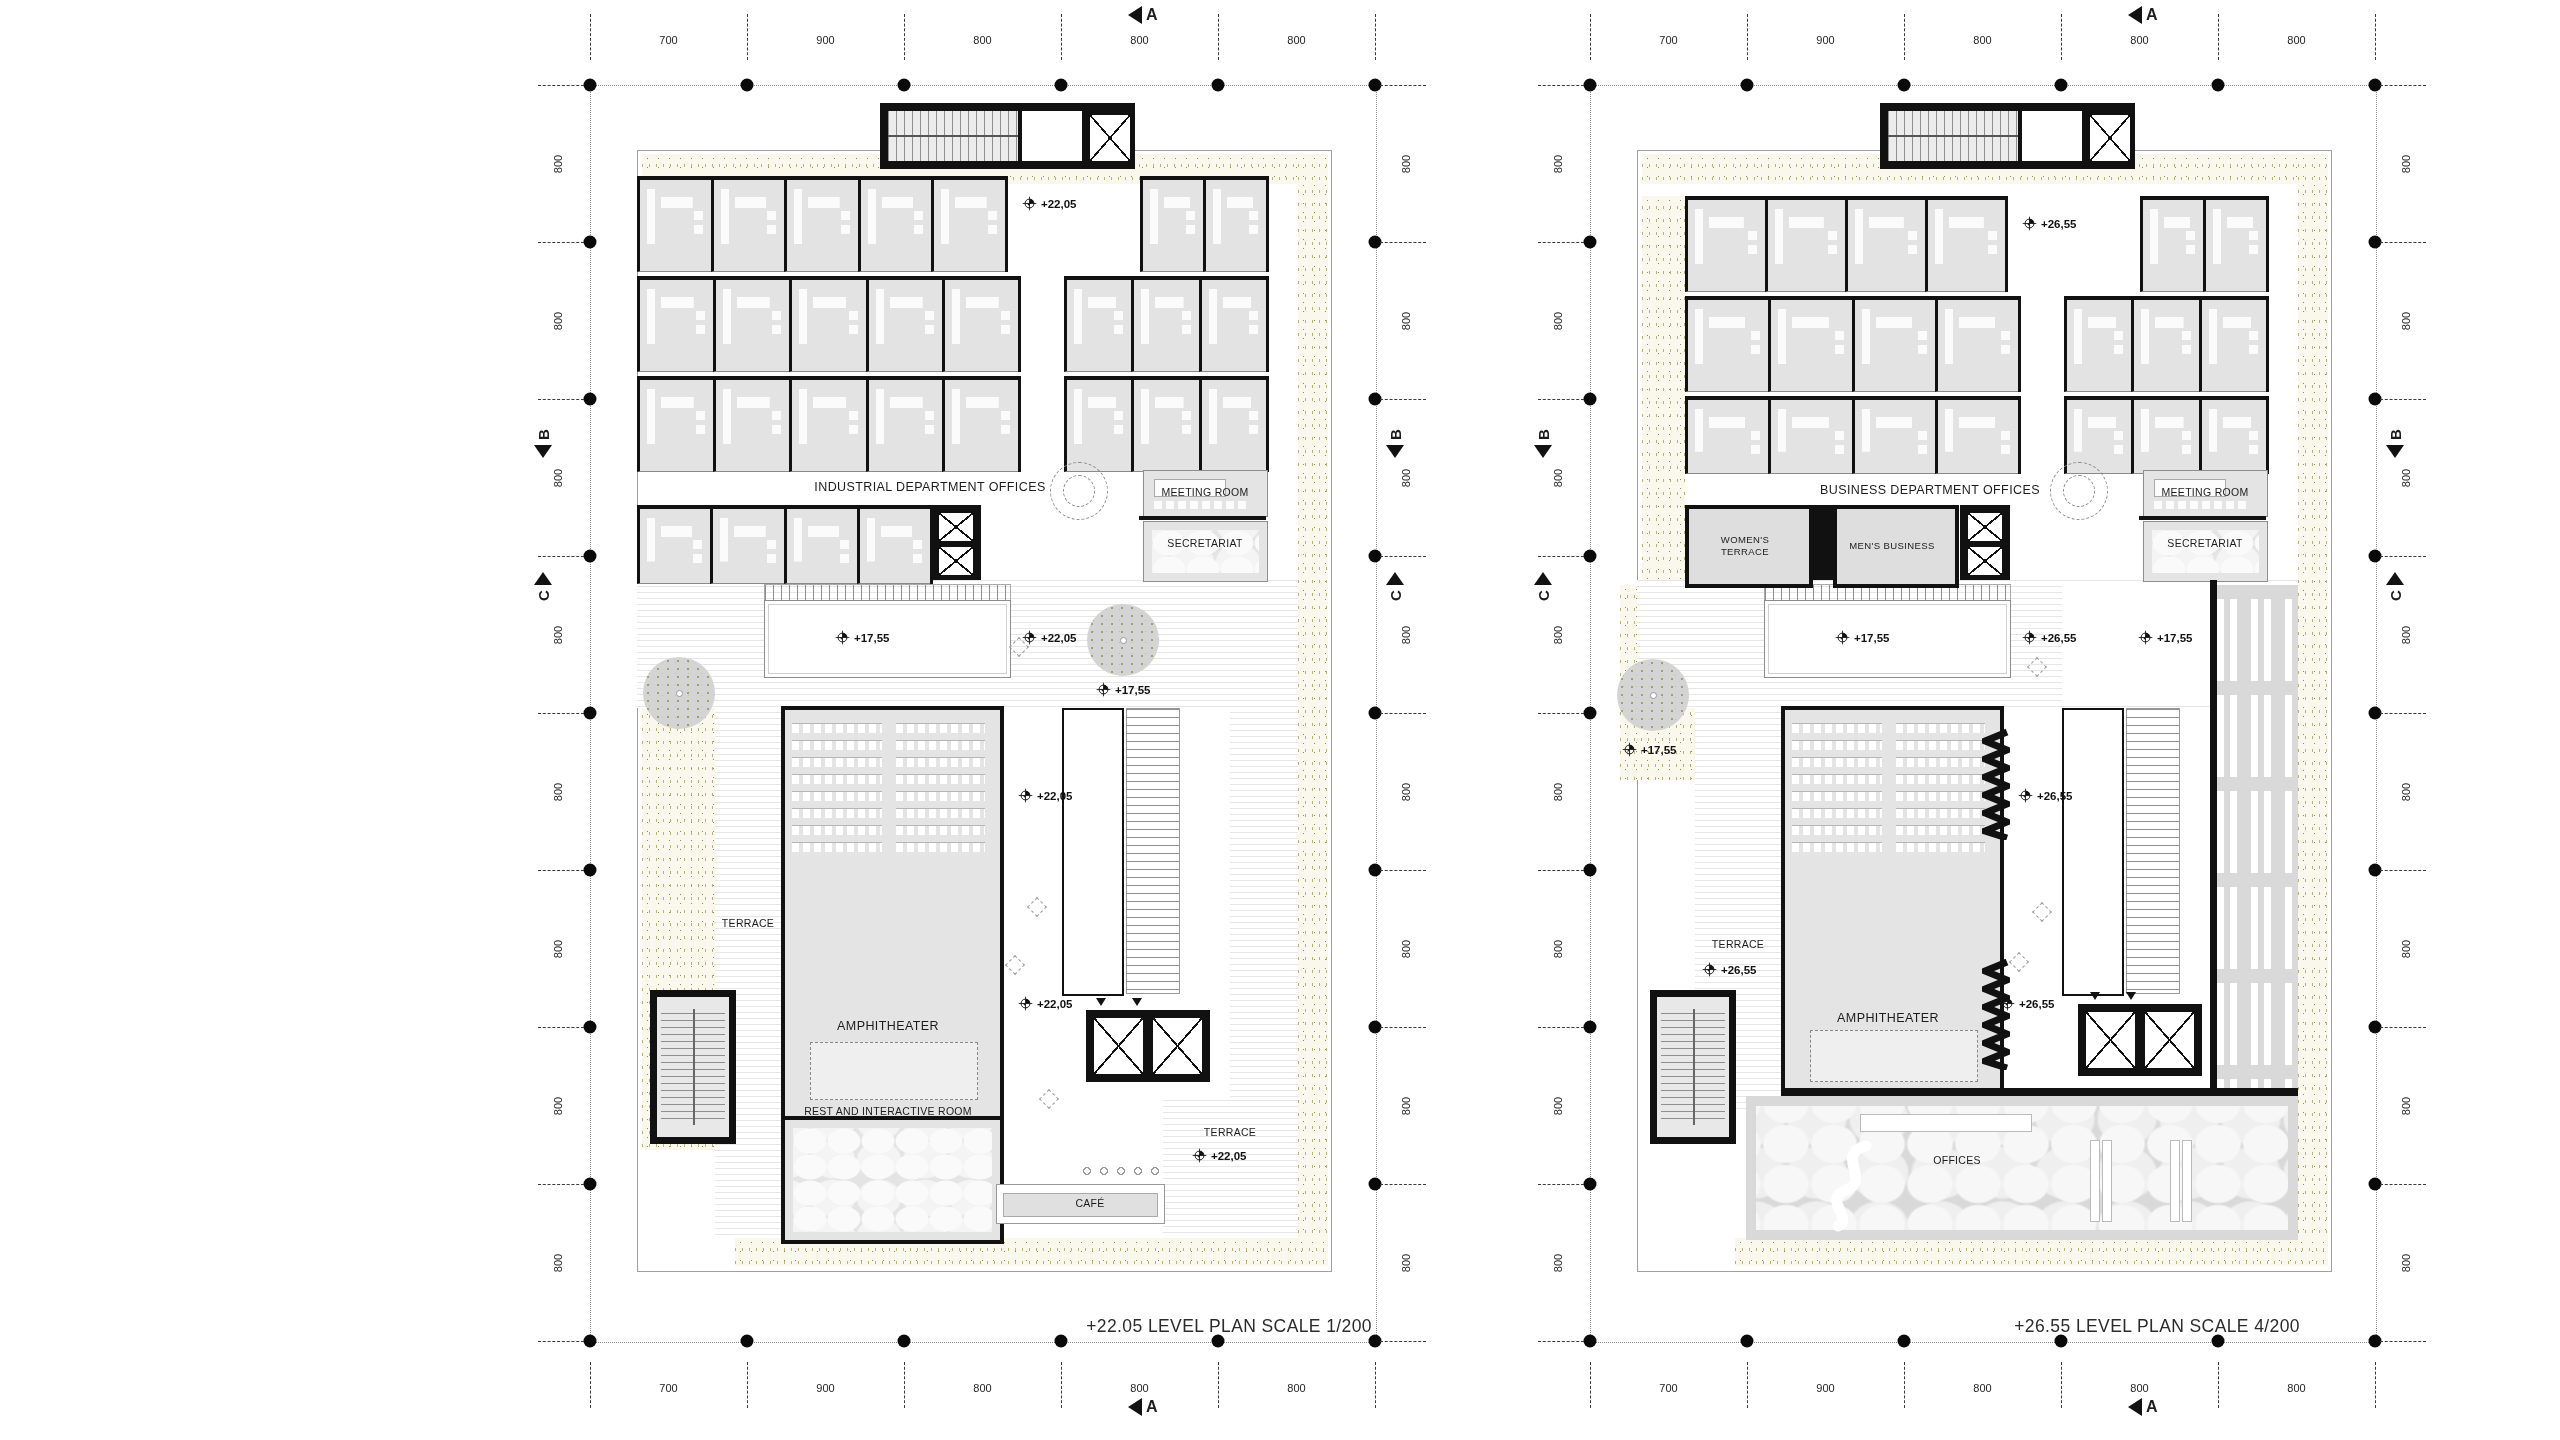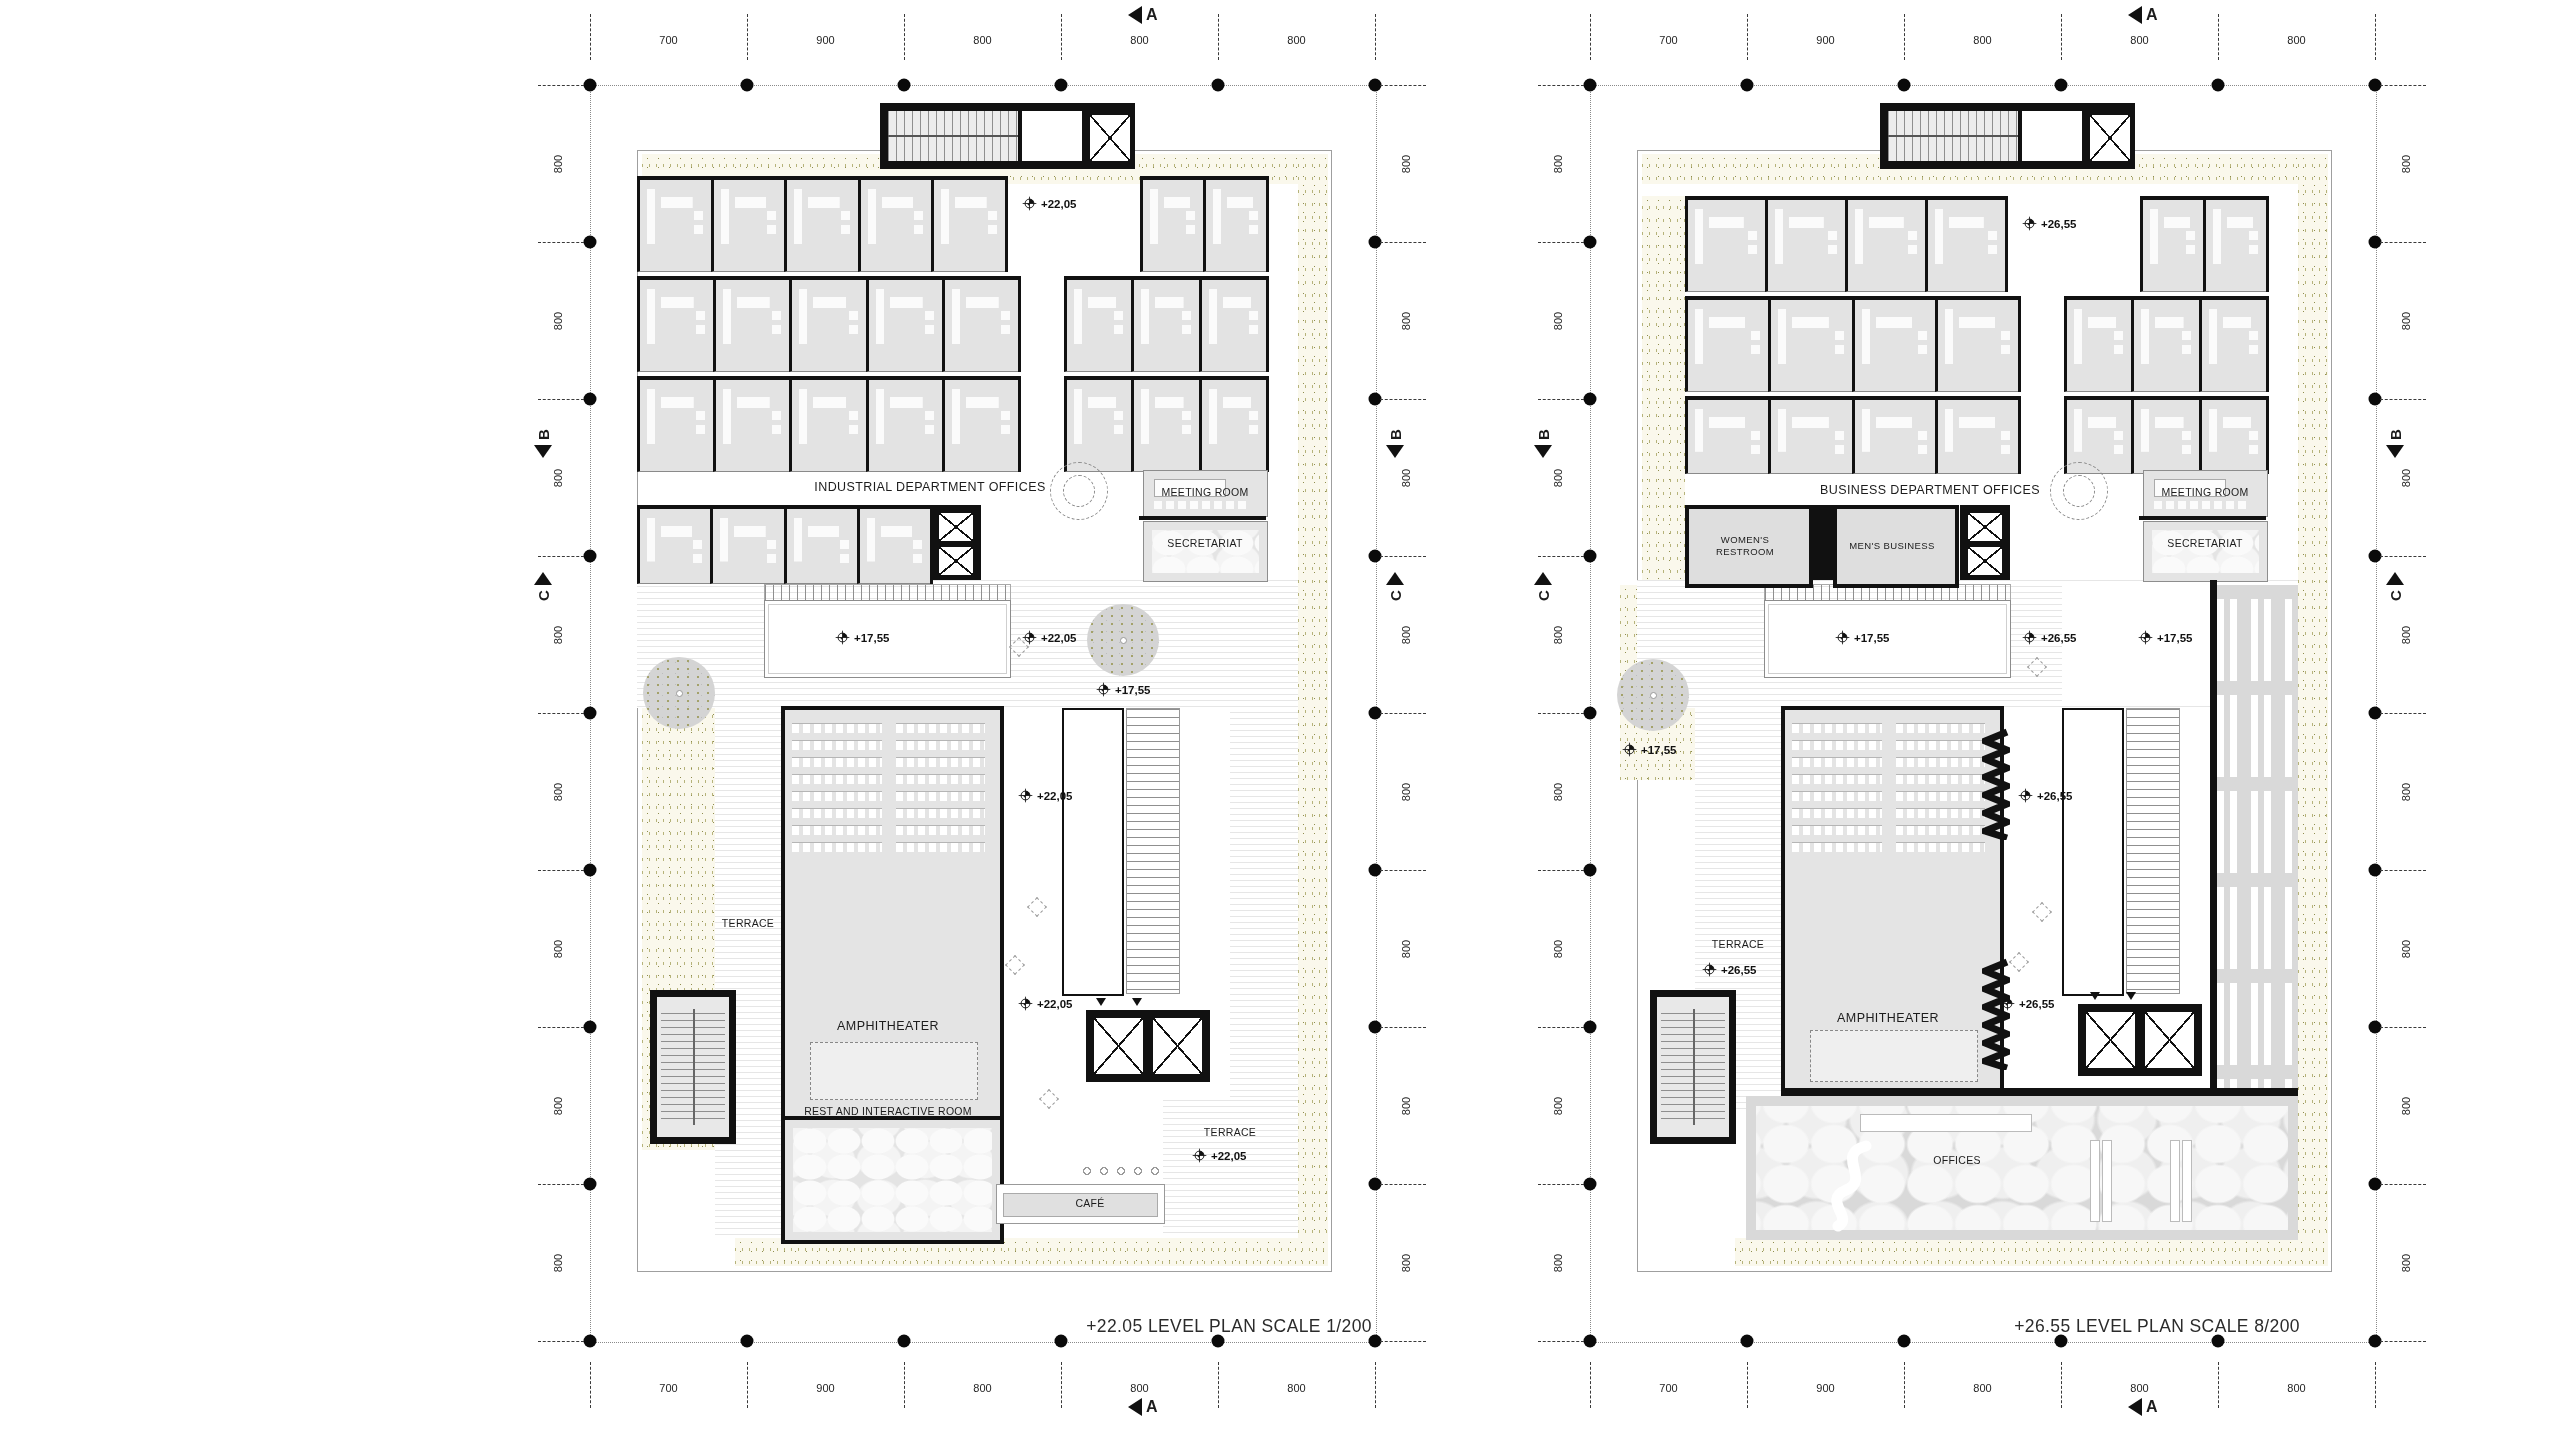--- a/index.html
+++ b/index.html
@@ -701,21 +701,21 @@
     <div class="xbox"></div>
   </div>
 
   <div class="stairtower" style="left:120px;top:990px"></div>
 
   <div class="dia" style="left:500px;top:660px"></div>
   <div class="dia" style="left:505px;top:905px"></div>
   <div class="dia" style="left:482px;top:955px"></div>
 
   <div class="rlabel" style="left:400px;top:490px">BUSINESS DEPARTMENT OFFICES</div>
-  <div class="rlabel wrap" style="left:215px;top:546px">WOMEN'S RESTROOM</div>
+  <div class="rlabel wrap" style="left:215px;top:546px">WOMEN'S TERRACE</div>
   <div class="rlabel wrap" style="left:362px;top:546px">MEN'S BUSINESS</div>
   <div class="rlabel sm" style="left:675px;top:492px">MEETING ROOM</div>
   <div class="rlabel sm" style="left:675px;top:543px">SECRETARIAT</div>
   <div class="rlabel sm" style="left:208px;top:944px">TERRACE</div>
   <div class="rlabel" style="left:358px;top:1018px">AMPHITHEATER</div>
   <div class="rlabel sm" style="left:427px;top:1160px">OFFICES</div>
 
   <span class="lvl" style="left:492px;top:216px">
       <svg width="15" height="15" viewBox="0 0 22 22">
         <circle cx="11" cy="11" r="6.5" fill="none" stroke="#111" stroke-width="1.4"></circle>
@@ -782,14 +782,14 @@
   <span class="lvl" style="left:470px;top:996px">
       <svg width="15" height="15" viewBox="0 0 22 22">
         <circle cx="11" cy="11" r="6.5" fill="none" stroke="#111" stroke-width="1.4"></circle>
         <path d="M11 1 V21 M1 11 H21" stroke="#111" stroke-width="1.2" fill="none"></path>
         <path d="M11 11 V4.5 A6.5 6.5 0 0 1 17.5 11 Z" fill="#111"></path>
         <path d="M11 11 H4.5 A6.5 6.5 0 0 1 11 17.5 Z" fill="#111"></path>
       </svg>
       <b>+26,55</b>
     </span>
 
-  <div class="caption" style="right:130px;top:1316px">+26.55 LEVEL PLAN SCALE 8/200</div>
+  <div class="caption" style="right:130px;top:1316px">+26.55 LEVEL PLAN SCALE 4/200</div>
 </div>
 
 </body></html>

